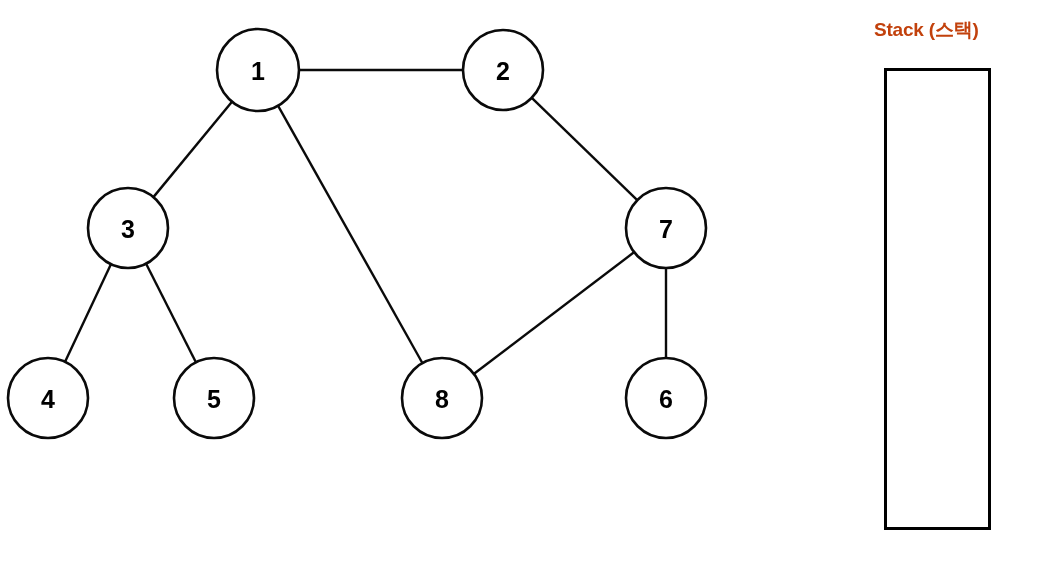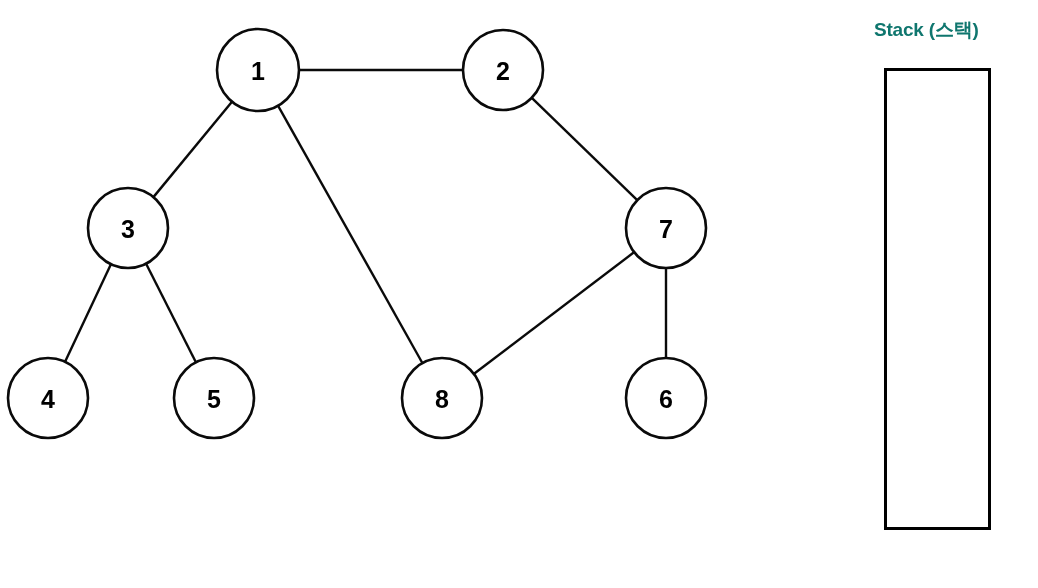--- a/index.html
+++ b/index.html
@@ -41,21 +41,21 @@
     font-weight: bold;
     fill: #000000;
     text-anchor: middle;
     dominant-baseline: central;
   }
   .stack-title {
     position: absolute;
     font-family: "Liberation Sans", "DejaVu Sans", sans-serif;
     font-size: 19px;
     font-weight: bold;
-    color: #0f766e;
+    color: #c2410c;
     white-space: nowrap;
     letter-spacing: -0.2px;
   }
   .stack-box {
     position: absolute;
     background: #ffffff;
     border: 3px solid #000000;
     box-sizing: border-box;
   }
   .stack-items {

